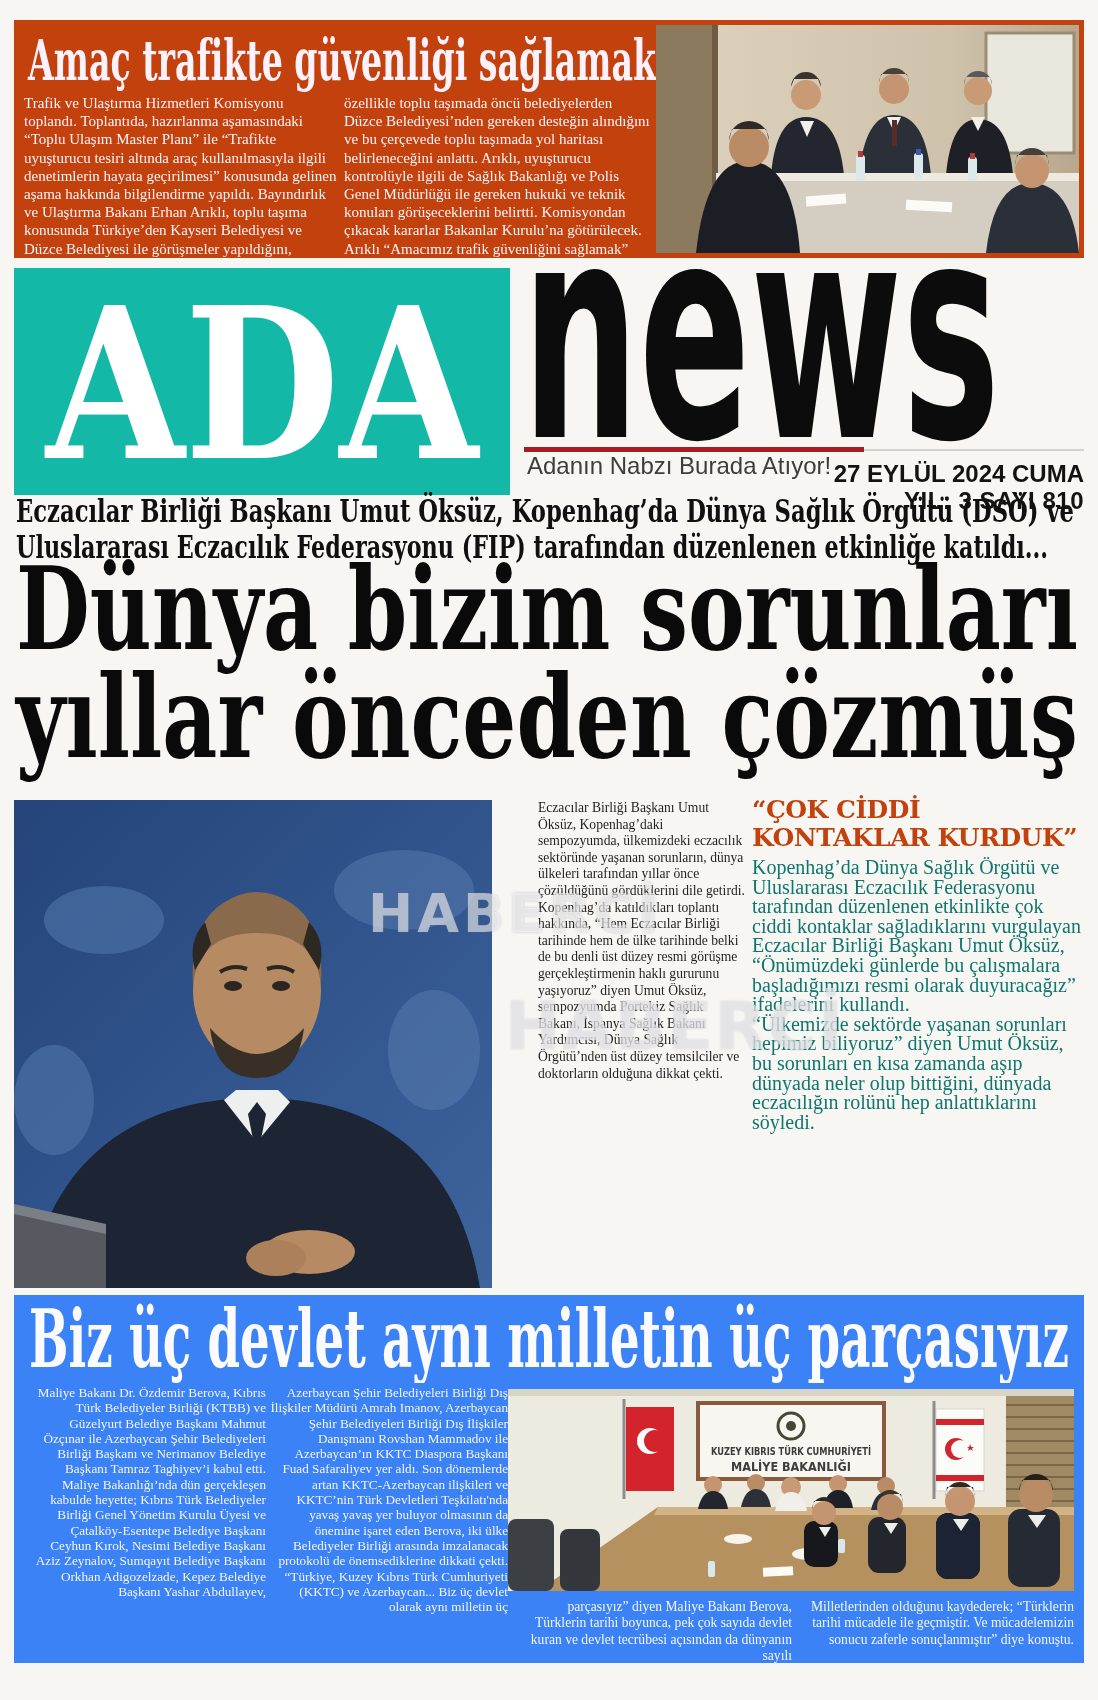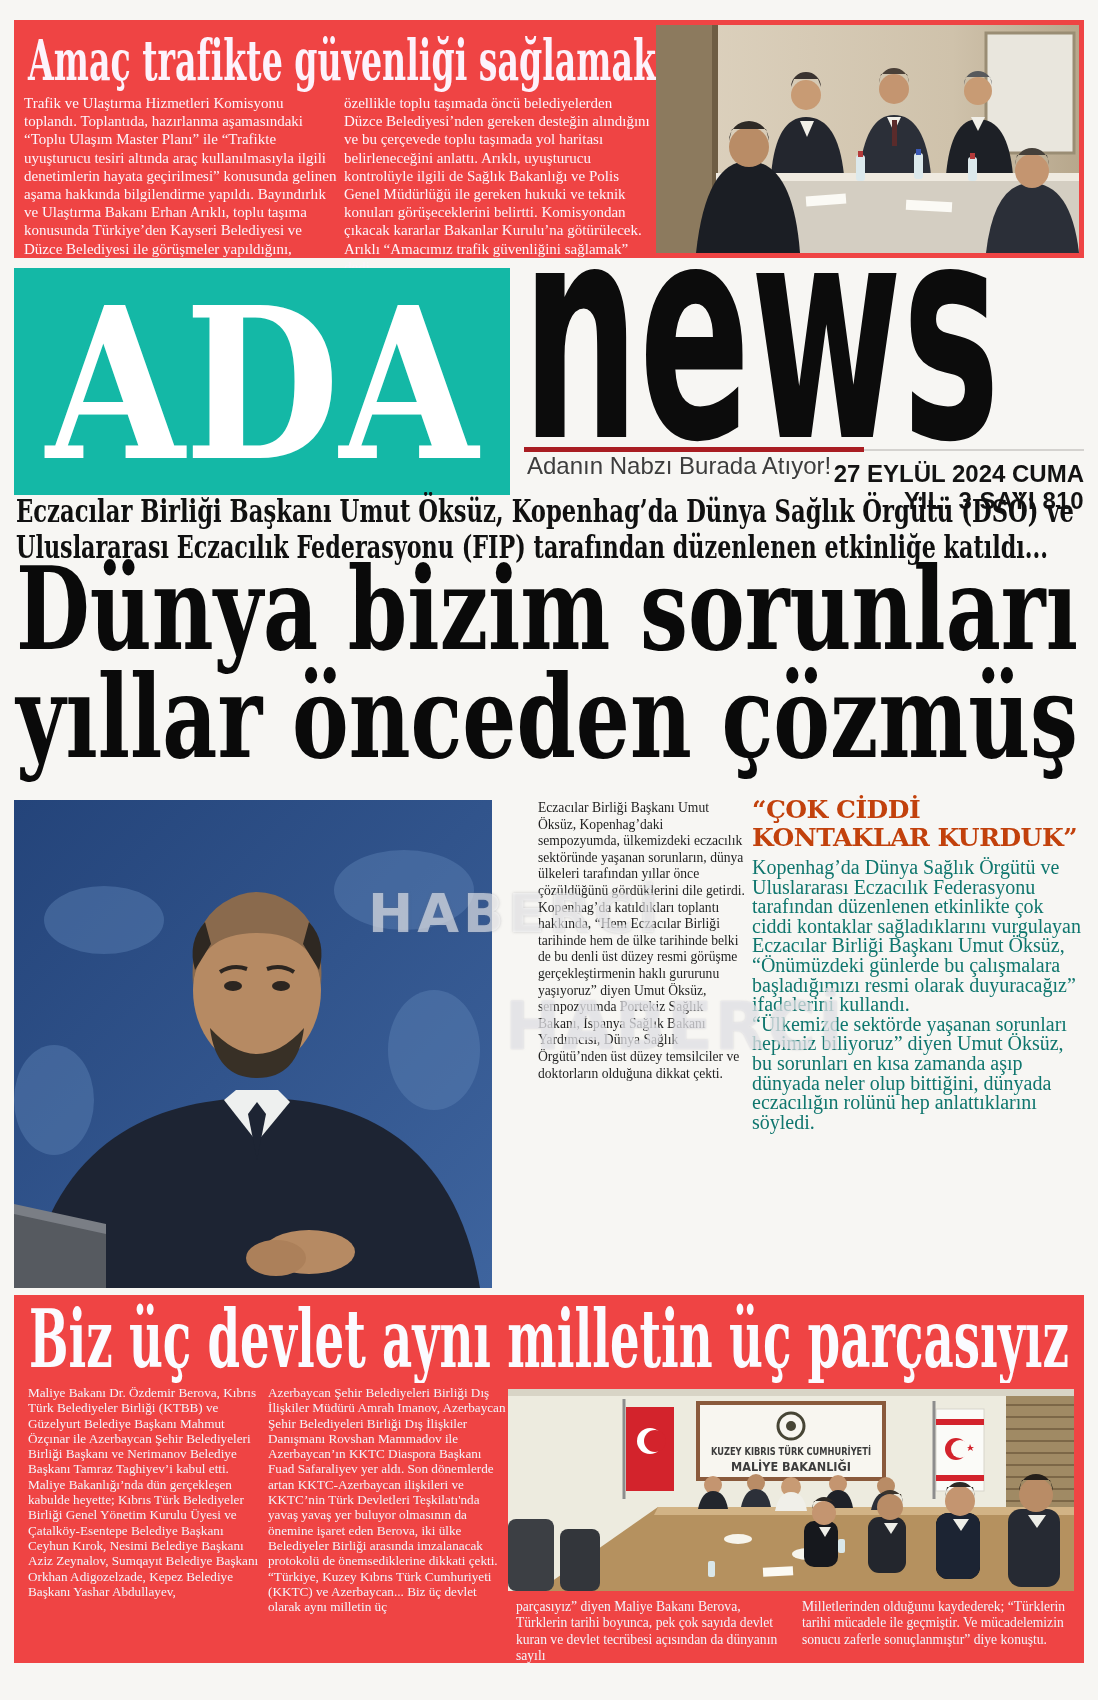--- a/index.html
+++ b/index.html
@@ -3,21 +3,21 @@
 <meta charset="utf-8">
 <style>
   html,body{margin:0;padding:0;}
   body{
     width:1098px;height:1700px;position:relative;background:#f7f6f3;
     font-family:"Liberation Serif","DejaVu Serif",serif;
     -webkit-font-smoothing:antialiased;overflow:hidden;
   }
   .abs{position:absolute;}
   
-  .top-story{left:14px;top:20px;width:1070px;height:238px;background:#ef4444;}
+  .top-story{left:14px;top:20px;width:1070px;height:238px;background:#c2410c;}
   .top-story .col{color:#fdf4fb;font-size:15px;line-height:18.2px;font-weight:500;}
   .top-col1{left:10px;top:74px;width:314px;}
   .top-col2{left:330px;top:74px;width:306px;}
   .top-photo{left:642px;top:5px;width:423px;height:228px;background:#cfc4b2;}
   
   .ada-box{left:14px;top:268px;width:496px;height:227px;background:#14b8a6;}
   .news-wrap{left:520px;top:263px;width:484px;height:182px;}
   .red-rule{left:524px;top:447px;width:340px;height:5px;background:#a91d22;}
   .gray-rule{left:864px;top:449px;width:220px;height:2px;background:#d4d2cf;}
   .tagline{left:527px;top:452px;width:420px;font-family:"Liberation Sans",sans-serif;
@@ -38,21 +38,21 @@
     font-family:"DejaVu Serif",serif;letter-spacing:-0.5px;}
   .sidebar-body{margin-top:6px;color:#0f766e;font-size:20px;line-height:19.6px;}
   .sidebar-body p{margin:0;}
   .watermark1{left:368px;top:882px;font-family:"DejaVu Sans",sans-serif;font-weight:bold;
     font-size:54px;letter-spacing:4px;color:rgba(255,255,255,.55);
     text-shadow:0 0 3px rgba(110,110,120,.35);}
   .watermark2{left:505px;top:988px;font-family:"DejaVu Sans",sans-serif;font-weight:bold;
     font-size:66px;letter-spacing:2px;color:rgba(236,236,240,.65);
     text-shadow:0 0 2px rgba(150,150,160,.35);}
   
-  .bottom-story{left:14px;top:1295px;width:1070px;height:368px;background:#ef4444;}
+  .bottom-story{left:14px;top:1295px;width:1070px;height:368px;background:#3b82f6;text-align:right;}
   .bottom-headline-svg{left:10px;top:4px;width:1050px;height:84px;position:absolute;}
   .bottom-col{color:#f3f4fb;font-size:13.2px;line-height:15.3px;}
   .b-col1{left:14px;top:90px;width:238px;}
   .b-col2{left:254px;top:90px;width:240px;}
   .bottom-photo{left:494px;top:94px;width:566px;height:202px;background:#eceade;}
   .caption{color:#f3f4fb;font-size:13.6px;line-height:16.4px;}
   .cap1{left:502px;top:304px;width:276px;}
   .cap2{left:788px;top:304px;width:272px;}
   svg{display:block;}
 </style>

